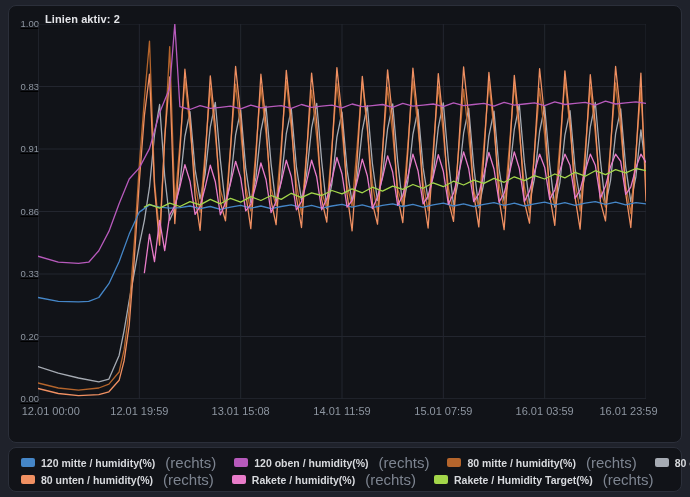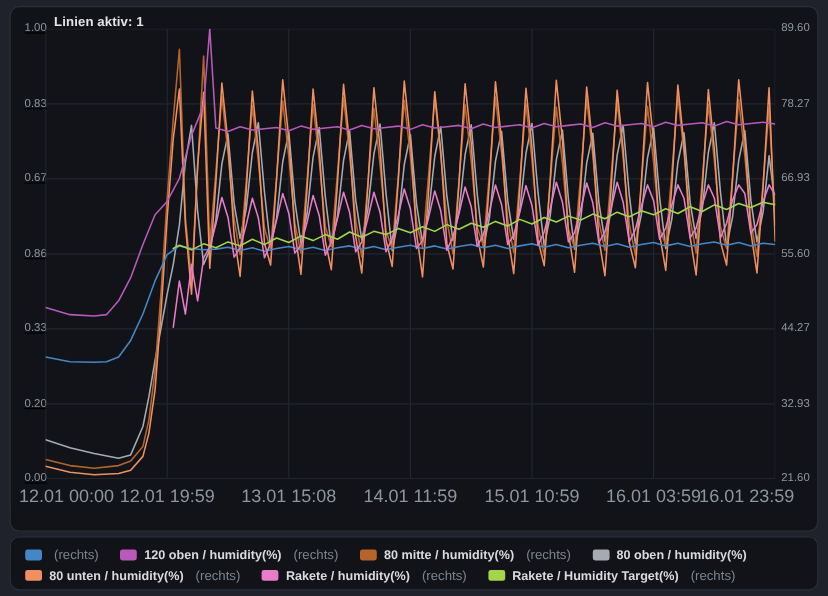--- a/index.html
+++ b/index.html
@@ -9,41 +9,41 @@
   #chart-panel { margin:5px 8px 0 8px; height:438px; }
   #panel-title { position:absolute; top:7px; left:36px; color:#e3e4e8; font-size:11px; font-weight:700; letter-spacing:0.1px; }
   #left-axis { position:absolute; left:0; top:12px; width:30px; height:387px;
     display:flex; flex-direction:column; justify-content:space-between; align-items:flex-end;text-decoration:underline; }
   #right-axis { position:absolute; left:642px; top:12px; width:34px; height:387px;
     display:flex; flex-direction:column; justify-content:space-between; align-items:flex-start; }
   .tick { color:#8d95a0; font-size:9.5px; line-height:12px; }
   #plot-wrap { position:absolute; left:29px; top:18px; width:608px; height:375px; }
   #series-svg { display:block; width:608px; height:375px; }
   #x-axis { position:absolute; left:29px; top:399px; width:608px; height:14px; }
-  .xtick { position:absolute; top:0; color:#8d95a0; font-size:15px; white-space:nowrap; }
+  .xtick { position:absolute; top:0; color:#8d95a0; font-size:11px; white-space:nowrap; }
   .xtick.mid { transform:translateX(-50%);text-align:center; }
   .xtick.first { transform:translateX(-28%); }
   .xtick.last { transform:translateX(-80%);text-align:right; }
   #legend-panel { margin:4px 8px 0 8px; height:45px; padding:6px 0 0 10px; }
   .legend-row { display:flex; align-items:center; gap:14px; height:17px; }
   .legend-item { display:flex; align-items:center; gap:6px; cursor:pointer; padding:0 2px; }
   .swatch { width:14px; height:9px; border-radius:2px; flex:0 0 auto; }
   .legend-label { color:#d8dade; font-size:10.5px; font-weight:700; white-space:nowrap; }
-  .legend-side { color:#7d8490; font-size:11px; margin-left:4px; white-space:nowrap; }
+  .legend-side { color:#7d8490; font-size:15px; margin-left:4px; white-space:nowrap; }
 </style>
 </head>
 <body>
 
 <div class="panel" id="chart-panel">
-  <div id="panel-title">Linien aktiv: 1</div>
+  <div id="panel-title">Linien aktiv: 2</div>
 
   <div id="left-axis">
     <span class="tick">1.00</span>
     <span class="tick">0.83</span>
-    <span class="tick">0.67</span>
+    <span class="tick">0.91</span>
     <span class="tick">0.86</span>
     <span class="tick">0.33</span>
     <span class="tick">0.20</span>
     <span class="tick">0.00</span>
   </div>
 
   <div id="plot-wrap">
     <svg id="series-svg" viewBox="0 0 608 375" preserveAspectRatio="none">
         <line x1="0" y1="0" x2="608" y2="0" stroke="#23262f" stroke-width="1"></line>
         <line x1="0" y1="62.5" x2="608" y2="62.5" stroke="#23262f" stroke-width="1"></line>
@@ -62,45 +62,37 @@
         <polyline points="0.0,342.5 20.3,349.1 40.5,354.0 60.8,357.9 70.9,355.1 81.1,331.4 86.1,306.6 91.2,276.3 96.3,248.7 101.3,221.1 106.4,196.3 111.5,163.2 116.5,110.8 121.6,80.5 126.7,152.2 131.7,196.3 136.8,184.2 141.9,159.4 146.9,112.5 152.0,87.7 157.1,145.6 162.1,174.8 167.2,150.0 172.3,103.1 177.3,78.3 182.4,136.2 187.5,182.5 192.5,157.7 197.6,110.8 202.7,86.0 207.7,143.9 212.8,178.7 217.9,153.9 222.9,107.0 228.0,82.2 233.1,140.1 238.1,181.4 243.2,156.6 248.3,109.7 253.3,84.9 258.4,142.8 263.5,175.9 268.5,151.1 273.6,104.2 278.7,79.4 283.7,137.3 288.8,184.7 293.9,159.9 298.9,113.1 304.0,88.2 309.1,146.1 314.1,178.1 319.2,153.3 324.3,106.4 329.3,81.6 334.4,139.5 339.5,176.5 344.5,151.7 349.6,104.8 354.7,80.0 359.7,137.9 364.8,182.0 369.9,157.2 374.9,110.3 380.0,85.5 385.1,143.4 390.1,175.4 395.2,150.6 400.3,103.7 405.3,78.9 410.4,136.8 415.5,180.9 420.5,156.1 425.6,109.2 430.7,84.4 435.7,142.3 440.8,183.6 445.9,158.8 450.9,111.9 456.0,87.1 461.1,145.0 466.1,177.0 471.2,152.2 476.3,105.3 481.3,80.5 486.4,138.4 491.5,179.2 496.5,154.4 501.6,107.5 506.7,82.7 511.7,140.6 516.8,183.1 521.9,158.3 526.9,111.4 532.0,86.6 537.1,144.5 542.1,174.8 547.2,150.0 552.3,103.1 557.3,78.3 562.4,136.2 567.5,181.4 572.5,156.6 577.6,109.7 582.7,84.9 587.7,142.8 592.8,177.6 597.9,152.8 602.9,105.9 608.0,146.7" fill="none" stroke="#a6abb3" stroke-width="1.3" stroke-linejoin="round" stroke-linecap="round"></polyline>
         <polyline points="0.0,359.0 20.3,364.0 40.5,366.2 60.8,364.0 70.9,360.1 81.1,348.0 86.1,325.9 91.2,284.6 96.3,218.4 101.3,141.2 106.4,75.0 111.5,17.1 116.5,157.7 121.6,210.1 126.7,116.4 131.7,22.6 136.8,180.3 141.9,119.7 146.9,56.2 152.0,103.1 157.1,158.3 162.1,188.1 167.2,127.4 172.3,64.0 177.3,110.8 182.4,166.0 187.5,184.2 192.5,123.5 197.6,60.1 202.7,107.0 207.7,162.1 212.8,186.9 217.9,126.3 222.9,62.9 228.0,109.7 233.1,164.9 238.1,181.4 243.2,120.8 248.3,57.4 253.3,104.2 258.4,159.4 263.5,190.3 268.5,129.6 273.6,66.2 278.7,113.1 283.7,168.2 288.8,183.6 293.9,123.0 298.9,59.6 304.0,106.4 309.1,161.6 314.1,182.0 319.2,121.3 324.3,57.9 329.3,104.8 334.4,159.9 339.5,187.5 344.5,126.8 349.6,63.4 354.7,110.3 359.7,165.4 364.8,180.9 369.9,120.2 374.9,56.8 380.0,103.7 385.1,158.8 390.1,186.4 395.2,125.7 400.3,62.3 405.3,109.2 410.4,164.3 415.5,189.2 420.5,128.5 425.6,65.1 430.7,111.9 435.7,167.1 440.8,182.5 445.9,121.9 450.9,58.5 456.0,105.3 461.1,160.5 466.1,184.7 471.2,124.1 476.3,60.7 481.3,107.5 486.4,162.7 491.5,188.6 496.5,127.9 501.6,64.5 506.7,111.4 511.7,166.5 516.8,180.3 521.9,119.7 526.9,56.2 532.0,103.1 537.1,158.3 542.1,186.9 547.2,126.3 552.3,62.9 557.3,109.7 562.4,164.9 567.5,183.1 572.5,122.4 577.6,59.0 582.7,105.9 587.7,161.0 592.8,189.7 597.9,129.0 602.9,65.6 608.0,163.2" fill="none" stroke="#b5652c" stroke-width="1.3" stroke-linejoin="round" stroke-linecap="round"></polyline>
         <polyline points="0.0,364.5 20.3,369.5 40.5,371.7 60.8,370.6 70.9,367.8 81.1,356.3 86.1,336.9 91.2,301.1 96.3,234.9 101.3,157.7 106.4,91.5 111.5,50.2 116.5,163.2 121.6,221.1 126.7,113.6 131.7,52.9 136.8,199.6 141.9,127.9 146.9,45.2 152.0,94.9 157.1,172.1 162.1,206.3 167.2,134.6 172.3,51.8 177.3,101.5 182.4,178.7 187.5,196.9 192.5,125.2 197.6,42.5 202.7,92.1 207.7,169.3 212.8,204.6 217.9,132.9 222.9,50.2 228.0,99.8 233.1,177.0 238.1,200.7 243.2,129.0 248.3,46.3 253.3,96.0 258.4,173.2 263.5,203.5 268.5,131.8 273.6,49.1 278.7,98.7 283.7,175.9 288.8,198.0 293.9,126.3 298.9,43.6 304.0,93.2 309.1,170.4 314.1,206.8 319.2,135.1 324.3,52.4 329.3,102.0 334.4,179.2 339.5,200.2 344.5,128.5 349.6,45.8 354.7,95.4 359.7,172.6 364.8,198.5 369.9,126.8 374.9,44.1 380.0,93.8 385.1,171.0 390.1,204.0 395.2,132.4 400.3,49.6 405.3,99.3 410.4,176.5 415.5,197.4 420.5,125.7 425.6,43.0 430.7,92.6 435.7,169.9 440.8,202.9 445.9,131.3 450.9,48.5 456.0,98.2 461.1,175.4 466.1,205.7 471.2,134.0 476.3,51.3 481.3,100.9 486.4,178.1 491.5,199.1 496.5,127.4 501.6,44.7 506.7,94.3 511.7,171.5 516.8,201.3 521.9,129.6 526.9,46.9 532.0,96.5 537.1,173.7 542.1,205.1 547.2,133.5 552.3,50.7 557.3,100.4 562.4,177.6 567.5,196.9 572.5,125.2 577.6,42.5 582.7,92.1 587.7,169.3 592.8,203.5 597.9,131.8 602.9,49.1 608.0,177.0" fill="none" stroke="#f09062" stroke-width="1.3" stroke-linejoin="round" stroke-linecap="round"></polyline>
         <polyline points="0.0,273.5 20.3,277.4 40.5,277.9 50.7,277.4 60.8,273.5 70.9,259.7 81.1,237.7 91.2,210.1 101.3,188.1 111.5,180.9 121.6,183.1 131.7,184.2 141.9,183.6 152.0,182.0 162.1,184.7 172.3,182.5 182.4,185.3 192.5,183.1 202.7,181.4 212.8,184.2 222.9,182.0 233.1,184.7 243.2,182.5 253.3,180.9 263.5,183.6 273.6,181.4 283.7,184.2 293.9,182.0 304.0,180.3 314.1,183.1 324.3,180.9 334.4,183.6 344.5,181.4 354.7,179.8 364.8,182.5 374.9,180.3 385.1,183.1 395.2,180.9 405.3,179.2 415.5,182.0 425.6,179.8 435.7,182.5 445.9,180.3 456.0,178.7 466.1,181.4 476.3,179.2 486.4,182.0 496.5,179.8 506.7,178.1 516.8,180.9 526.9,178.7 537.1,181.4 547.2,179.2 557.3,177.6 567.5,180.3 577.6,178.1 587.7,180.9 597.9,178.7 608.0,179.8" fill="none" stroke="#4586c7" stroke-width="1.3" stroke-linejoin="round" stroke-linecap="round"></polyline>
         <polyline points="0.0,232.2 20.3,238.2 40.5,239.3 50.7,238.2 60.8,226.7 70.9,207.4 81.1,179.8 91.2,155.0 101.3,143.9 111.5,124.6 121.6,88.8 131.7,64.0 136.8,0.0 141.9,82.7 152.0,85.5 162.1,81.6 172.3,84.4 182.4,83.3 192.5,82.2 202.7,84.9 212.8,81.1 222.9,83.8 233.1,82.7 243.2,81.6 253.3,84.4 263.5,80.5 273.6,83.3 283.7,82.2 293.9,81.1 304.0,83.8 314.1,80.0 324.3,82.7 334.4,81.6 344.5,80.5 354.7,83.3 364.8,79.4 374.9,82.2 385.1,81.1 395.2,80.0 405.3,82.7 415.5,78.9 425.6,81.6 435.7,80.5 445.9,79.4 456.0,82.2 466.1,78.3 476.3,81.1 486.4,80.0 496.5,78.9 506.7,81.6 516.8,77.8 526.9,80.5 537.1,79.4 547.2,78.3 557.3,81.1 567.5,77.2 577.6,80.0 587.7,78.9 597.9,77.8 608.0,79.4" fill="none" stroke="#b75abc" stroke-width="1.3" stroke-linejoin="round" stroke-linecap="round"></polyline>
         <polyline points="106.4,248.7 111.5,210.1 116.5,237.7 121.6,196.3 126.7,226.7 131.7,190.8 136.8,182.0 141.9,162.7 146.9,140.6 152.0,157.2 157.1,190.3 162.1,182.5 167.2,163.2 172.3,141.2 177.3,157.7 182.4,190.8 187.5,178.7 192.5,159.4 197.6,137.3 202.7,153.9 207.7,186.9 212.8,180.3 217.9,161.0 222.9,139.0 228.0,155.5 233.1,188.6 238.1,177.6 243.2,158.3 248.3,136.2 253.3,152.8 258.4,185.8 263.5,177.6 268.5,158.3 273.6,136.2 278.7,152.8 283.7,185.8 288.8,174.8 293.9,155.5 298.9,133.5 304.0,150.0 309.1,183.1 314.1,176.5 319.2,157.2 324.3,135.1 329.3,151.7 334.4,184.7 339.5,173.2 344.5,153.9 349.6,131.8 354.7,148.3 359.7,181.4 364.8,171.5 369.9,152.2 374.9,130.1 380.0,146.7 385.1,179.8 390.1,172.1 395.2,152.8 400.3,130.7 405.3,147.2 410.4,180.3 415.5,169.3 420.5,150.0 425.6,127.9 430.7,144.5 435.7,177.6 440.8,169.9 445.9,150.6 450.9,128.5 456.0,145.0 461.1,178.1 466.1,169.3 471.2,150.0 476.3,127.9 481.3,144.5 486.4,177.6 491.5,167.1 496.5,147.8 501.6,130.1 506.7,143.4 511.7,175.4 516.8,166.0 521.9,146.7 526.9,130.1 532.0,141.2 537.1,174.3 542.1,166.0 547.2,146.7 552.3,130.1 557.3,141.2 562.4,174.3 567.5,162.1 572.5,142.8 577.6,130.1 582.7,137.3 587.7,170.4 592.8,163.2 597.9,143.9 602.9,130.1 608.0,138.4" fill="none" stroke="#e87cc9" stroke-width="1.3" stroke-linejoin="round" stroke-linecap="round"></polyline>
         <polyline points="106.4,183.1 111.5,180.3 121.6,184.2 131.7,179.2 141.9,182.5 152.0,177.6 162.1,180.9 172.3,175.4 182.4,179.8 192.5,174.3 202.7,178.1 212.8,172.6 222.9,176.5 233.1,171.5 243.2,175.4 253.3,169.3 263.5,173.7 273.6,168.8 283.7,171.5 293.9,166.5 304.0,169.9 314.1,164.9 324.3,168.8 334.4,163.2 344.5,167.1 354.7,162.1 364.8,165.4 374.9,160.5 385.1,164.3 395.2,158.8 405.3,162.7 415.5,157.2 425.6,161.0 435.7,156.1 445.9,159.4 456.0,154.4 466.1,158.3 476.3,152.8 486.4,156.6 496.5,151.7 506.7,155.0 516.8,150.0 526.9,153.9 537.1,148.3 547.2,152.2 557.3,146.7 567.5,150.6 577.6,145.6 587.7,148.9 597.9,144.5 608.0,146.7" fill="none" stroke="#a3d64a" stroke-width="1.3" stroke-linejoin="round" stroke-linecap="round"></polyline>
       </svg>
   </div>
 
-  <div id="right-axis">
-    <span class="tick">89.60</span>
-    <span class="tick">78.27</span>
-    <span class="tick">66.93</span>
-    <span class="tick">55.60</span>
-    <span class="tick">44.27</span>
-    <span class="tick">32.93</span>
-    <span class="tick">21.60</span>
-  </div>
 
   <div id="x-axis">
     <span class="xtick first" style="left:0%">12.01 00:00</span>
     <span class="xtick mid" style="left:16.67%">12.01 19:59</span>
     <span class="xtick mid" style="left:33.33%">13.01 15:08</span>
     <span class="xtick mid" style="left:50%">14.01 11:59</span>
-    <span class="xtick mid" style="left:66.67%">15.01 10:59</span>
+    <span class="xtick mid" style="left:66.67%">15.01 07:59</span>
     <span class="xtick mid" style="left:83.33%">16.01 03:59</span>
     <span class="xtick last" style="left:100%">16.01 23:59</span>
   </div>
 </div>
 
 <div class="panel" id="legend-panel">
   <div class="legend-row">
     <div class="legend-item">
       <span class="swatch" style="background: rgb(69, 134, 199);"></span>
+      <span class="legend-label">120 mitte / humidity(%)</span>
       <span class="legend-side">(rechts)</span>
     </div>
     <div class="legend-item">
       <span class="swatch" style="background: rgb(183, 90, 188);"></span>
       <span class="legend-label">120 oben / humidity(%)</span>
       <span class="legend-side">(rechts)</span>
     </div>
     <div class="legend-item">
       <span class="swatch" style="background: rgb(181, 101, 44);"></span>
       <span class="legend-label">80 mitte / humidity(%)</span>

